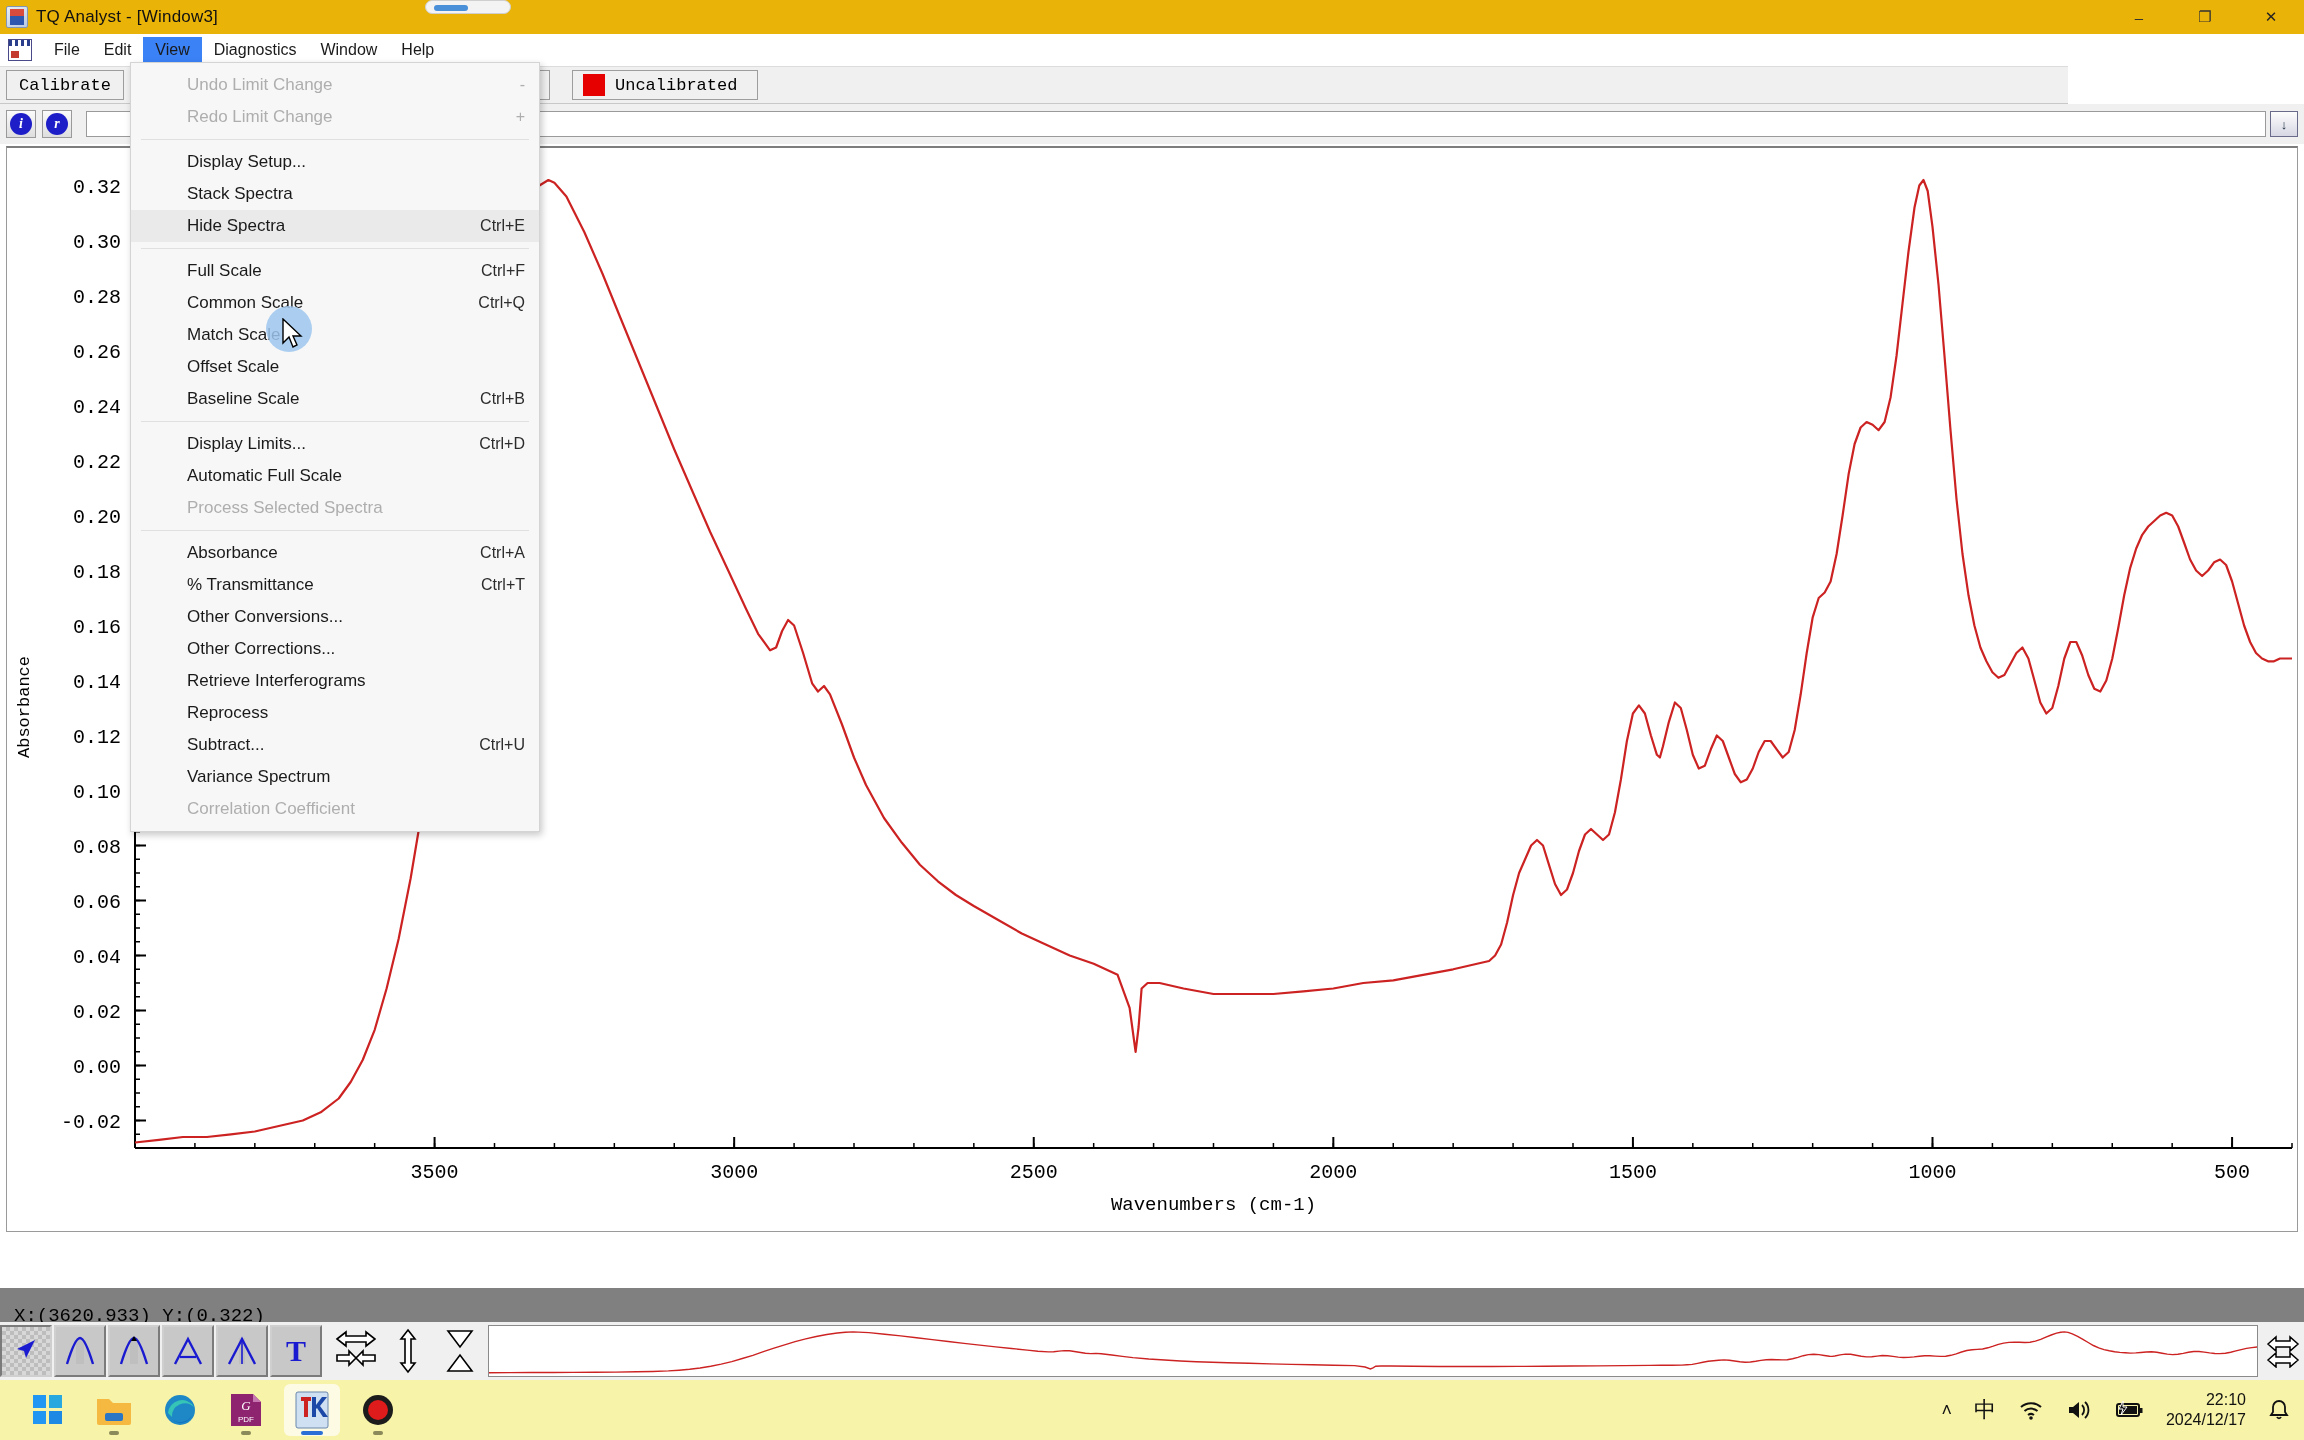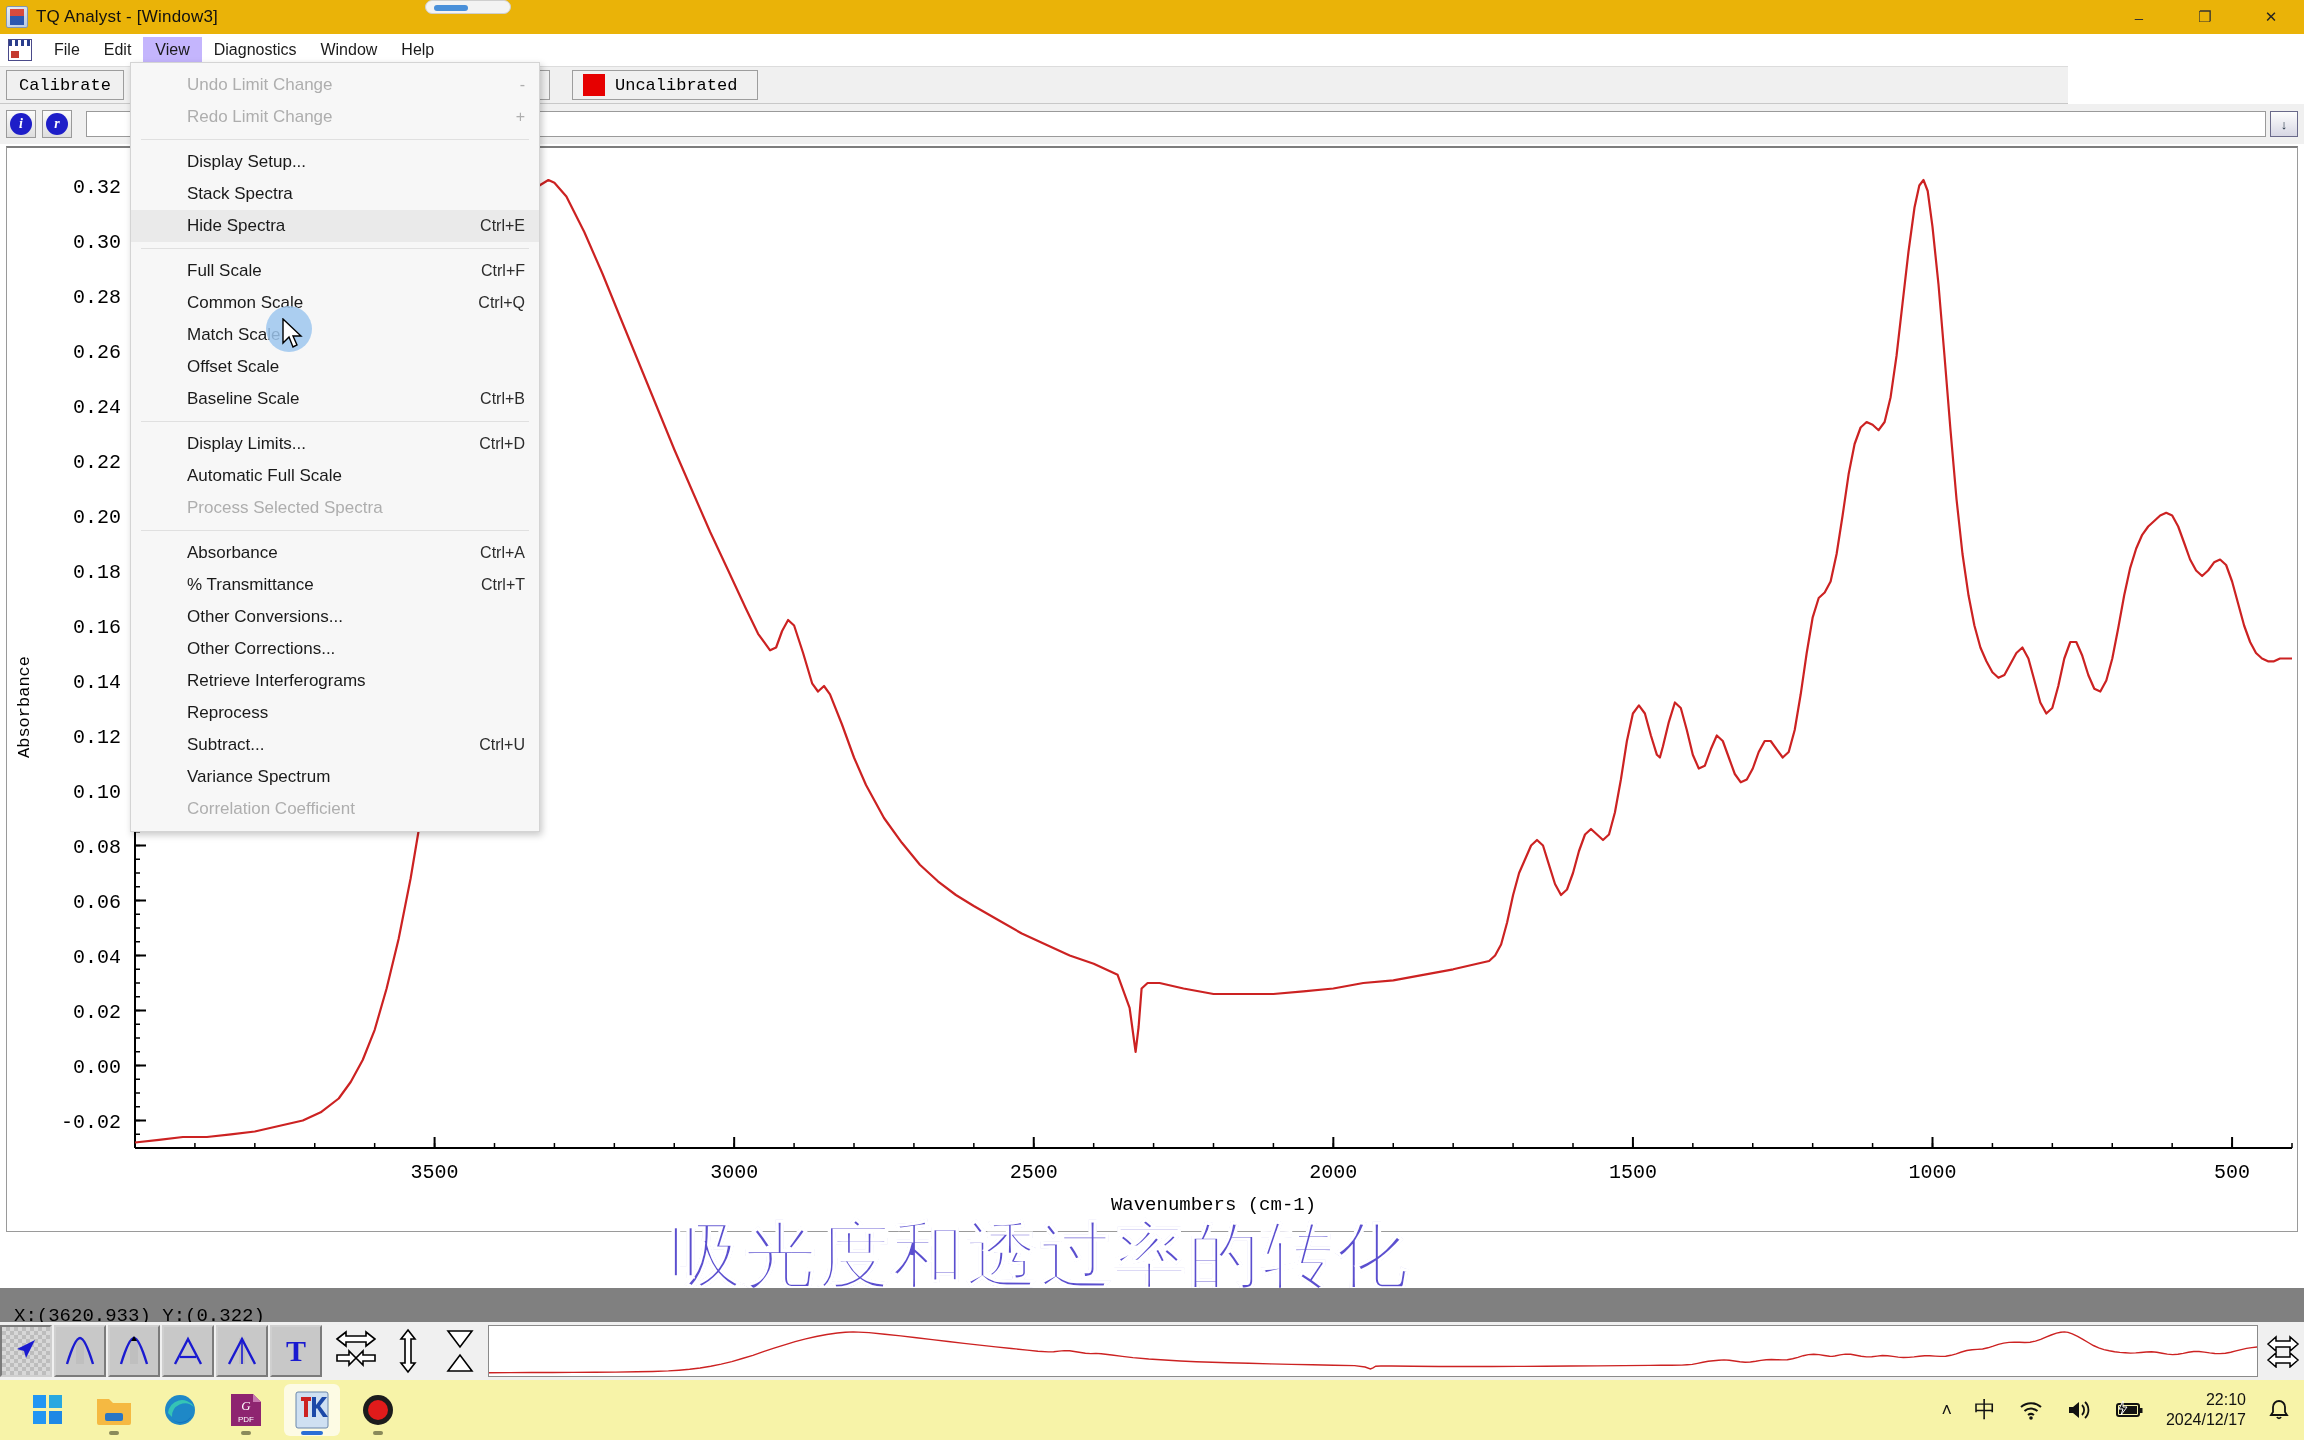--- a/index.html
+++ b/index.html
@@ -59,21 +59,21 @@
     content:""; position:absolute; left:0; top:0; right:0; height:6px;
     background: repeating-linear-gradient(90deg,#2b3e8c 0 3px,#ffffff 3px 6px);
   }
   .mb-icon::after {
     content:""; position:absolute; left:2px; bottom:2px; width:8px; height:7px;
     background:#c43b2f;
   }
   .mb-item {
     font-size: 16px; color: #1a1a1a; padding: 4px 12px; cursor: default;
   }
-  .mb-item.active { background: #c4b5fd; }
+  .mb-item.active { background: #3b82f6; }
   .win-sub { position: absolute; right: 4px; top: 34px; display: flex; }
   .win-sub span {
     width: 28px; height: 26px; display: flex; align-items: center; justify-content: center;
     font-size: 13px; color: #333;
   }
 
   
   .infobar {
     position: absolute; left: 0; top: 66px; width: 2068px; height: 38px;
     background: #f0f0f0; border-top: 1px solid #dcdcdc; border-bottom: 1px solid #c8c8c8;
@@ -435,21 +435,20 @@
         <line x1="2045.3333333333333" y1="1000" x2="2045.3333333333333" y2="995" stroke="#000" stroke-width="1.5"></line>
         <line x1="2105.25" y1="1000" x2="2105.25" y2="995" stroke="#000" stroke-width="1.5"></line>
         <line x1="2165.1666666666665" y1="1000" x2="2165.1666666666665" y2="995" stroke="#000" stroke-width="1.5"></line>
         <line x1="2225.0833333333335" y1="1000" x2="2225.0833333333335" y2="995" stroke="#000" stroke-width="1.5"></line>
         <line x1="2285" y1="1000" x2="2285" y2="995" stroke="#000" stroke-width="1.5"></line>
         <text x="1206.5" y="1062" text-anchor="middle" class="xaxis-title">Wavenumbers (cm-1)</text>
         <path d="M128.0 994.5 L152.0 991.8 L175.9 989.0 L199.9 989.0 L223.9 986.3 L247.8 983.5 L271.8 978.0 L295.8 972.5 L313.7 964.3 L331.7 950.5 L343.7 934.0 L355.7 912.0 L367.7 881.8 L379.6 840.5 L391.6 791.0 L403.6 730.5 L415.6 659.0 L427.6 582.0 L439.6 496.8 L451.6 414.3 L463.5 334.5 L475.5 260.2 L487.5 197.0 L499.5 139.3 L511.5 92.5 L523.5 56.8 L532.4 37.5 L541.4 32.0 L547.4 34.8 L559.4 48.5 L577.4 84.3 L595.4 125.5 L613.3 169.5 L631.3 213.5 L649.3 257.5 L667.3 301.5 L685.2 342.8 L703.2 384.0 L721.2 422.5 L739.1 461.0 L751.1 485.8 L763.1 502.3 L769.1 499.5 L775.1 483.0 L781.1 472.0 L787.1 477.5 L796.1 505.0 L805.1 535.3 L811.0 543.5 L817.0 538.0 L823.0 546.3 L835.0 576.5 L847.0 609.5 L859.0 637.0 L877.0 670.0 L894.9 694.8 L912.9 716.8 L930.9 733.3 L948.9 747.0 L966.8 758.0 L990.8 771.8 L1014.8 785.5 L1038.7 796.5 L1062.7 807.5 L1086.7 815.8 L1110.6 826.8 L1110.6 826.8 L1122.6 859.8 L1128.6 903.8 L1131.6 879.0 L1134.6 840.5 L1140.6 835.0 L1152.6 835.0 L1176.5 840.5 L1206.5 846.0 L1236.5 846.0 L1266.4 846.0 L1296.4 843.3 L1326.3 840.5 L1356.3 835.0 L1386.3 832.3 L1416.2 826.8 L1446.2 821.3 L1458.2 818.5 L1470.1 815.8 L1482.1 813.0 L1488.1 807.5 L1494.1 796.5 L1500.1 774.5 L1506.1 747.0 L1512.1 725.0 L1518.1 711.3 L1524.1 697.5 L1530.0 692.0 L1536.0 697.5 L1542.0 716.8 L1548.0 736.0 L1554.0 747.0 L1560.0 741.5 L1566.0 725.0 L1572.0 703.0 L1578.0 686.5 L1584.0 681.0 L1590.0 686.5 L1596.0 692.0 L1602.0 686.5 L1607.9 664.5 L1613.9 631.5 L1619.9 593.0 L1625.9 565.5 L1631.9 557.3 L1637.9 565.5 L1643.9 587.5 L1649.9 606.8 L1652.9 609.5 L1655.9 598.5 L1661.9 573.8 L1667.9 554.5 L1673.8 560.0 L1679.8 582.0 L1685.8 606.8 L1691.8 620.5 L1697.8 617.8 L1703.8 601.3 L1709.8 587.5 L1715.8 593.0 L1721.8 609.5 L1727.8 626.0 L1733.8 634.3 L1739.8 631.5 L1745.8 620.5 L1751.7 604.0 L1757.7 593.0 L1763.7 593.0 L1769.7 601.3 L1775.7 609.5 L1781.7 604.0 L1787.7 582.0 L1793.7 546.3 L1799.7 505.0 L1805.7 469.3 L1811.7 450.0 L1817.7 444.5 L1823.6 433.5 L1829.6 406.0 L1835.6 367.5 L1841.6 326.3 L1847.6 296.0 L1853.6 279.5 L1859.6 274.0 L1865.6 276.7 L1871.6 282.2 L1877.6 274.0 L1883.6 249.2 L1889.5 208.0 L1895.5 155.7 L1901.5 103.5 L1907.5 59.5 L1912.3 37.5 L1916.5 32.0 L1920.7 43.0 L1925.5 78.8 L1931.5 136.5 L1937.5 208.0 L1943.5 282.2 L1949.5 351.0 L1955.5 406.0 L1961.5 447.3 L1967.4 477.5 L1973.4 499.5 L1979.4 513.3 L1985.4 524.3 L1991.4 529.8 L1997.4 527.0 L2003.4 516.0 L2009.4 505.0 L2015.4 499.5 L2021.4 510.5 L2027.4 532.5 L2033.3 554.5 L2039.3 565.5 L2045.3 560.0 L2051.3 538.0 L2057.3 510.5 L2063.3 494.0 L2069.3 494.0 L2075.3 507.8 L2081.3 527.0 L2087.3 540.8 L2093.3 543.5 L2099.3 532.5 L2105.3 510.5 L2111.2 480.3 L2117.2 447.3 L2123.2 419.8 L2129.2 400.5 L2135.2 386.8 L2141.2 378.5 L2147.2 373.0 L2153.2 367.5 L2159.2 364.8 L2165.2 367.5 L2171.2 378.5 L2177.2 395.0 L2183.1 411.5 L2189.1 422.5 L2195.1 428.0 L2201.1 422.5 L2207.1 414.3 L2213.1 411.5 L2219.1 417.0 L2225.1 433.5 L2231.1 455.5 L2237.1 477.5 L2243.1 494.0 L2249.0 505.0 L2255.0 510.5 L2261.0 513.3 L2267.0 513.3 L2273.0 510.5 L2279.0 510.5 L2285.0 510.5" fill="none" stroke="#cc2222" stroke-width="2.2" stroke-linejoin="round"></path>
       </svg>
   </div>
 
-  <div class="subtitle">吸光度和透过率的转化</div>
 
   <div class="statusbar">
     <div class="coords">X:(3620.933)  Y:(0.322)</div>
   </div>
 
   <div class="bottombar">
     <div class="btool sel">
       <svg width="34" height="34" viewBox="0 0 34 34">
           <path d="M26 6 L8 15 L15 17 L17 24 Z" fill="#1a1ad0"></path>
         </svg>

